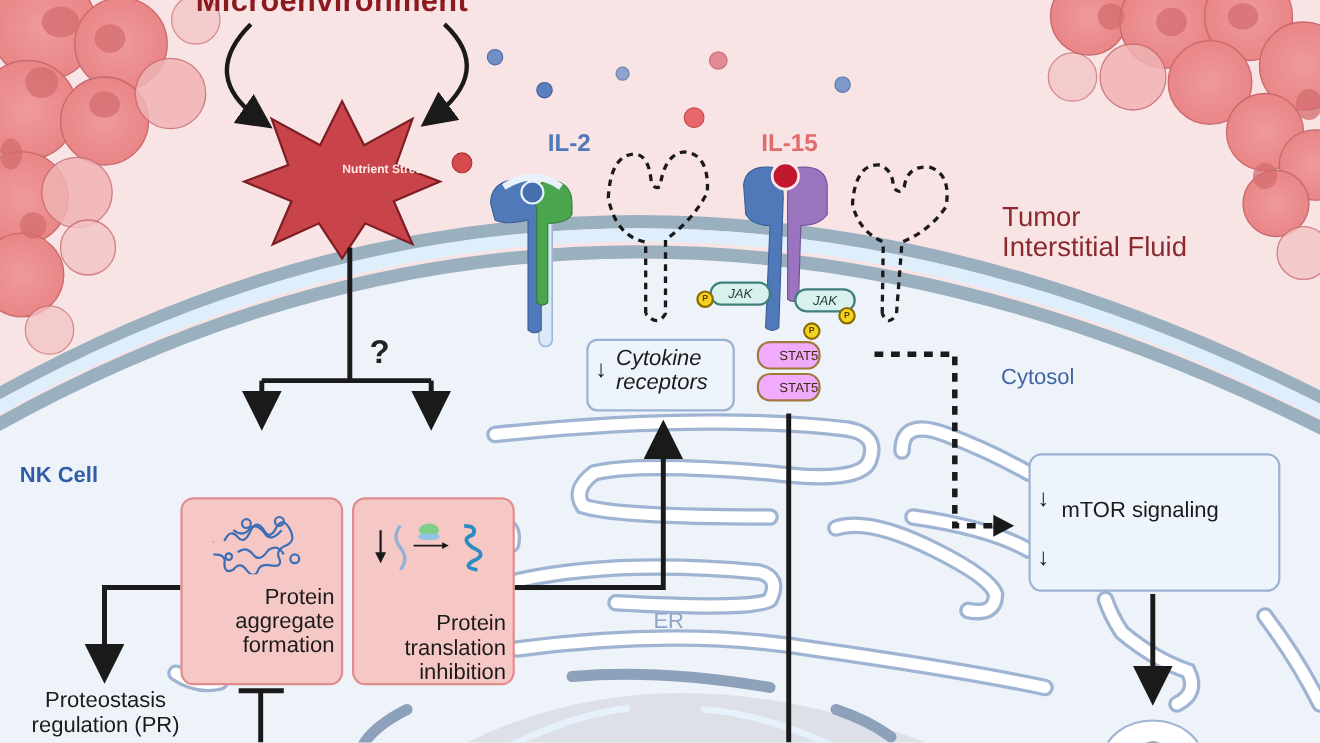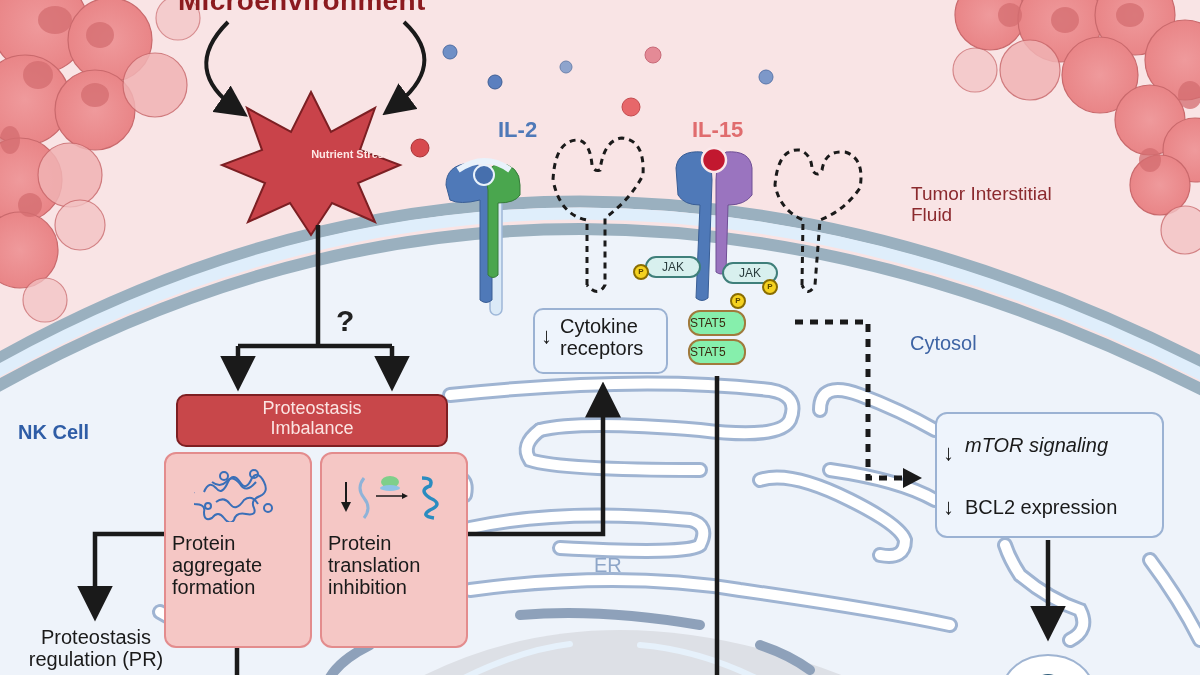--- a/index.html
+++ b/index.html
@@ -1,42 +1,42 @@
 <!DOCTYPE html>
 <html><head>
 <meta charset="utf-8">
 <style>
   html, body { margin: 0; padding: 0; }
   body { width: 1200px; height: 675px; overflow: hidden; background: #f9e4e5; font-family: "Liberation Sans", sans-serif; }
   #stage { position: relative; width: 1200px; height: 675px; overflow: hidden; }
   #stage svg.bg { position: absolute; left: 0; top: 0; }
   .lbl { position: absolute; white-space: nowrap; line-height: 1.05; }
   .title { left: 178px; top: -14px; font-size: 28px; font-weight: bold; color: #8b1a1f; letter-spacing: 0.3px; }
-  .tif { left: 911px; top: 183px; font-size: 19px; color: #8b2a2e; line-height: 1.12; }
+  .tif { left: 911px; top: 183px; font-size: 25px; color: #8b2a2e; line-height: 1.12; }
   .cytosol { left: 910px; top: 333px; font-size: 20px; color: #3e64a4; }
   .nkcell { left: 18px; top: 422px; font-size: 20px; font-weight: bold; color: #2f5da6; }
   .er { left: 594px; top: 555px; font-size: 20px; color: #8ea6c8; }
   .il2 { left: 452px; top: 118px; font-size: 22px; font-weight: bold; color: #4f79b8; margin-left: 46px; }
   .il15 { left: 692px; top: 118px; font-size: 22px; font-weight: bold; color: #e06c6e; }
   .qmark { left: 336px; top: 305px; font-size: 30px; font-weight: bold; color: #222; }
   .star-text { left: 256px; top: 148px; width: 110px; text-align: right; font-size: 11px; font-weight: bold; color: #fde8e6; line-height: 1.15; margin-left: 24px; }
   .box { position: absolute; box-sizing: border-box; }
   .imbalance { left: 176px; top: 394px; width: 272px; height: 53px; background: #c8474a; border: 2px solid #7d1f22; border-radius: 10px; color: #fbe4e2; font-size: 18px; text-align: center; line-height: 1.1; padding-top: 3px; }
-  .pbox { top: 452px; width: 148px; height: 196px; background: #f5c7c5; border: 2px solid #e38c8d; border-radius: 12px; text-align: left; font-size: 20px; color: #1a1a1a; line-height: 1.1; }
+  .pbox { top: 452px; width: 148px; height: 171px; background: #f5c7c5; border: 2px solid #e38c8d; border-radius: 12px; text-align: right; font-size: 20px; color: #1a1a1a; line-height: 1.1; }
   .pbox .txt { position: absolute; left: 0; right: 0; top: 78px; }
   .agg { left: 164px; }
   .trans { left: 320px; }
   .cyto-rec { left: 533px; top: 308px; width: 135px; height: 66px; background: #eef4fc; border: 2px solid #9bb2d3; border-radius: 10px; font-size: 20px; color: #1a1a1a; line-height: 1.1; padding: 5px 0 0 25px; }
   .mtor { left: 935px; top: 412px; width: 229px; height: 126px; background: #eef4fc; border: 2px solid #9bb2d3; border-radius: 12px; font-size: 20px; color: #1a1a1a; }
-  .mtor .l1 { position: absolute; left: 28px; top: 20px; font-style: italic; }
+  .mtor .l1 { position: absolute; left: 28px; top: 39px; }
   .mtor .l2 { position: absolute; left: 28px; top: 82px; }
   .darr { position: absolute; font-size: 22px; color: #1a1a1a; }
   .pr { left: 16px; top: 626px; width: 160px; text-align: center; font-size: 20px; color: #1a1a1a; line-height: 1.1; }
-  .jak { position: absolute; height: 22px; width: 56px; border: 2px solid #3f7f7a; background: #d8f0ee; border-radius: 11px; box-sizing: border-box; font-size: 12px; color: #2a3d3d; text-align: center; line-height: 19px; }
-  .stat { position: absolute; left: 688px; width: 58px; height: 26px; border: 2px solid #a07a3c; background: #86efac; border-radius: 12px; box-sizing: border-box; font-size: 12px; color: #3a2a10; text-align: left; line-height: 22px; }
+  .jak { position: absolute; height: 22px; width: 56px; border: 2px solid #3f7f7a; background: #d8f0ee; border-radius: 11px; box-sizing: border-box; font-size: 12px; color: #2a3d3d; text-align: center; line-height: 19px; font-style: italic; }
+  .stat { position: absolute; left: 688px; width: 58px; height: 26px; border: 2px solid #a07a3c; background: #f0abfc; border-radius: 12px; box-sizing: border-box; font-size: 12px; color: #3a2a10; text-align: right; line-height: 22px; }
   .pdot { position: absolute; width: 16px; height: 16px; border-radius: 50%; background: #f5d21f; border: 2px solid #8a6d00; box-sizing: border-box; font-size: 8px; line-height: 12px; text-align: center; color: #5a4500; font-weight: bold; }
 </style>
 </head>
 <body>
 
 <div id="stage">
 <svg class="bg" width="1200" height="675" viewBox="0 0 1200 675">
   <defs>
     <marker id="ah" markerWidth="8" markerHeight="8" refX="5" refY="4" orient="auto" markerUnits="strokeWidth">
       <path d="M0,0 L8,4 L0,8 z" fill="#1a1a1a"></path>
@@ -205,23 +205,20 @@
 <div class="lbl star-text" style="white-space:normal;">Nutrient Stress</div>
 
 <div class="jak" style="left:645px; top:256px;">JAK</div>
 <div class="pdot" style="left:633px; top:264px;">P</div>
 <div class="jak" style="left:722px; top:262px;">JAK</div>
 <div class="pdot" style="left:762px; top:279px;">P</div>
 <div class="pdot" style="left:730px; top:293px;">P</div>
 <div class="stat" style="top:310px;">STAT5</div>
 <div class="stat" style="top:339px;">STAT5</div>
 
-<div class="box imbalance">
-  <span style="display:inline-block; width:130px; white-space:normal;">Proteostasis Imbalance</span>
-</div>
 
 <div class="box pbox agg">
   <svg width="90" height="60" style="position:absolute; left:28px; top:8px;" viewBox="0 0 90 60">
     <g fill="none" stroke="#3a6fb8" stroke-width="2">
       <path d="M10 30 q5 -12 12 -4 q6 8 12 -6 q5 -10 12 0 q6 10 12 -4 q6 -8 12 4 q5 10 -4 14 q-10 4 -6 12 q3 8 -8 6 q-10 -2 -12 6 q-4 6 -10 -2 q-6 -8 -12 0 q-8 4 -8 -6 q2 -8 -10 -8 q-8 -4 0 -12"></path>
       <path d="M18 20 q8 6 14 0 q6 -8 14 2 q6 10 16 -2 M22 40 q8 -6 14 2 q6 8 14 -4 q8 -6 14 4"></path>
       <circle cx="30" cy="14" r="4"></circle>
           <circle cx="60" cy="12" r="4"></circle>
           <circle cx="74" cy="46" r="4"></circle>
           <circle cx="14" cy="44" r="3"></circle>
@@ -234,30 +231,29 @@
   <svg width="110" height="50" style="position:absolute; left:18px; top:18px;" viewBox="0 0 110 50">
     <path d="M6 10 L6 34" stroke="#1a1a1a" stroke-width="2"></path>
     <path d="M1 30 L6 40 L11 30 Z" fill="#1a1a1a"></path>
     <path d="M24 6 q-8 10 0 20 q8 10 0 20" stroke="#8fb3d8" stroke-width="3" fill="none"></path>
     <ellipse cx="50" cy="10" rx="9" ry="6" fill="#7fcf8a"></ellipse>
     <ellipse cx="50" cy="16" rx="10" ry="3" fill="#8ec3e6"></ellipse>
     <path d="M36 24 L64 24" stroke="#1a1a1a" stroke-width="1.5"></path>
     <path d="M62 21 L68 24 L62 27 Z" fill="#1a1a1a"></path>
     <path d="M82 6 q12 0 8 8 q-12 4 0 12 q14 6 0 12 q-10 6 4 8" stroke="#2a8cc0" stroke-width="3.5" fill="none"></path>
   </svg>
-  <div class="txt" style="padding:0 6px;">Protein translation inhibition</div>
+  <div class="txt" style="padding:0 6px;margin-top:24px;">Protein translation inhibition</div>
 </div>
 
 <div class="box cyto-rec">
   <span class="darr" style="left:6px; top:14px;">↓</span>
-  <span style="display:inline-block; width:95px; white-space:normal;">Cytokine receptors</span>
+  <span style="display:inline-block; width:95px; white-space:normal;font-style:italic;">Cytokine receptors</span>
 </div>
 
 <div class="box mtor">
   <span class="darr" style="left:6px; top:26px;">↓</span>
   <span class="l1">mTOR signaling</span>
   <span class="darr" style="left:6px; top:80px;">↓</span>
-  <span class="l2">BCL2 expression</span>
 </div>
 
 <div class="lbl pr" style="white-space:normal;">Proteostasis regulation (PR)</div>
 
 </div>
 
 </body></html>

